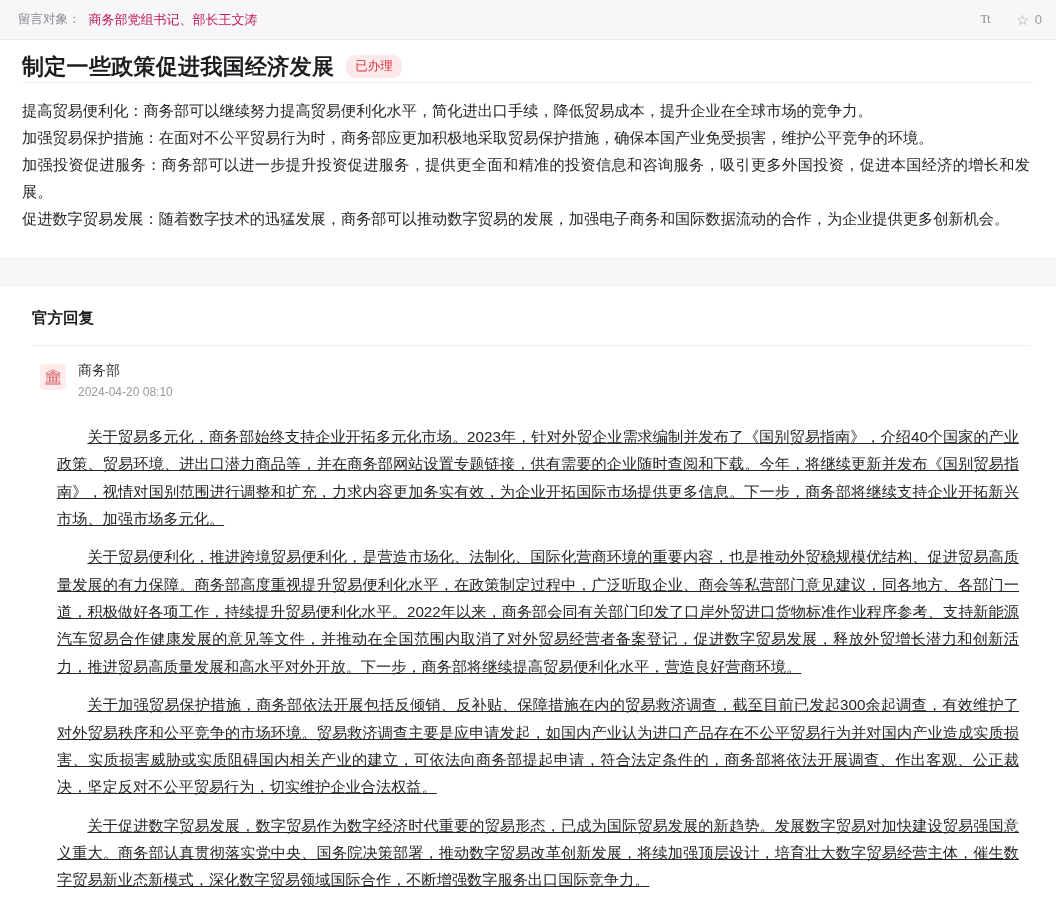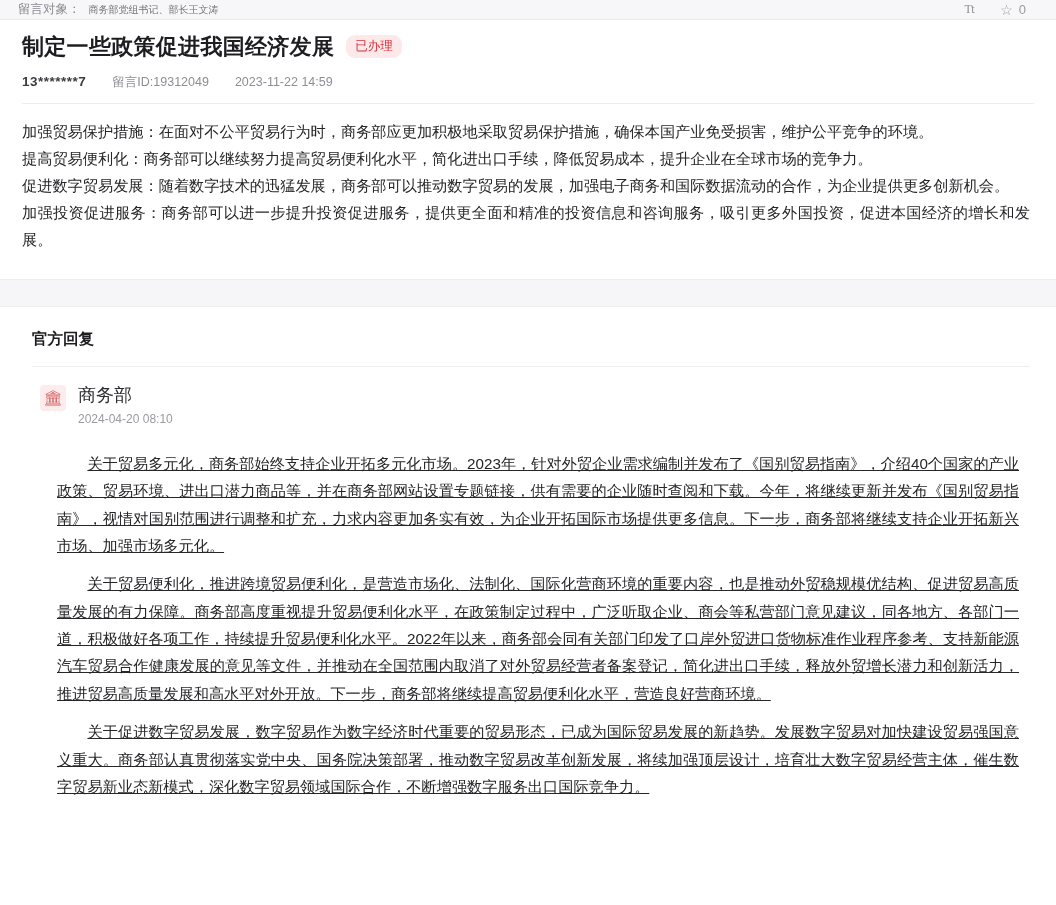--- a/index.html
+++ b/index.html
@@ -10,36 +10,36 @@
   body {
     width: 1056px;
     min-height: 905px;
     font-family: "Liberation Sans", "DejaVu Sans", sans-serif;
     color: #222;
     -webkit-font-smoothing: antialiased;
   }
 
   
   .topbar {
-    height: 20px;
+    height: 40px;
     background: #f7f7f9;
     border-bottom: 1px solid #ebebee;
     display: flex;
     align-items: center;
-    padding: 0 30px 0 18px;
+    padding: 0 14px 0 18px;
     box-sizing: border-box;
   }
   .topbar .target-label {
     font-size: 12.5px;
     color: #8a8a90;
     white-space: nowrap;
   }
   .topbar .target-value {
-    font-size: 10px;
-    color: #737373;
+    font-size: 13px;
+    color: #be185d;
     margin-left: 8px;
     white-space: nowrap;
   }
   .topbar .spacer { flex: 1 1 auto; }
   .topbar .tool {
     display: flex;
     align-items: center;
     gap: 4px;
     color: #9a9aa0;
     font-size: 13px;
@@ -150,21 +150,21 @@
     color: #d8666a;
     display: flex;
     align-items: center;
     justify-content: center;
     font-size: 15px;
     flex: 0 0 auto;
     margin-top: 2px;
   }
   .responder-meta { display: flex; flex-direction: column; gap: 5px; }
   .responder-name {
-    font-size: 18px;
+    font-size: 14px;
     color: #2d2d31;
   }
   .responder-time {
     font-size: 12px;
     color: #9a9aa0;
   }
   .reply-body {
     margin-top: 14px;
     padding: 0 26px 26px 46px;
     font-size: 15.2px;
@@ -192,47 +192,43 @@
     <span class="star-icon">☆</span>
     <span class="star-count">0</span>
   </span>
 </div>
 
 <div class="header">
   <div class="title-row">
     <span class="title">制定一些政策促进我国经济发展</span>
     <span class="badge">已办理</span>
   </div>
-  <div class="meta-row">
-    <span class="meta-user">13*******7</span>
-    <span class="meta-id">留言ID:19312049</span>
-    <span class="meta-time">2023-11-22 14:59</span>
-  </div>
 </div>
 <div class="divider"></div>
 
 <div class="question-body">
+  <p>提高贸易便利化：商务部可以继续努力提高贸易便利化水平，简化进出口手续，降低贸易成本，提升企业在全球市场的竞争力。</p>
   <p>加强贸易保护措施：在面对不公平贸易行为时，商务部应更加积极地采取贸易保护措施，确保本国产业免受损害，维护公平竞争的环境。</p>
-  <p>提高贸易便利化：商务部可以继续努力提高贸易便利化水平，简化进出口手续，降低贸易成本，提升企业在全球市场的竞争力。</p>
+  <p>加强投资促进服务：商务部可以进一步提升投资促进服务，提供更全面和精准的投资信息和咨询服务，吸引更多外国投资，促进本国经济的增长和发展。</p>
   <p>促进数字贸易发展：随着数字技术的迅猛发展，商务部可以推动数字贸易的发展，加强电子商务和国际数据流动的合作，为企业提供更多创新机会。</p>
-  <p>加强投资促进服务：商务部可以进一步提升投资促进服务，提供更全面和精准的投资信息和咨询服务，吸引更多外国投资，促进本国经济的增长和发展。</p>
 </div>
 
 <div class="band"></div>
 
 <div class="reply-wrap">
   <div class="reply-heading">官方回复</div>
   <div class="reply-sep"></div>
   <div class="responder-row">
     <span class="org-avatar">🏛</span>
     <span class="responder-meta">
       <span class="responder-name">商务部</span>
       <span class="responder-time">2024-04-20 08:10</span>
     </span>
   </div>
 </div>
 
 <div class="reply-body">
   <p>关于贸易多元化，商务部始终支持企业开拓多元化市场。2023年，针对外贸企业需求编制并发布了《国别贸易指南》，介绍40个国家的产业政策、贸易环境、进出口潜力商品等，并在商务部网站设置专题链接，供有需要的企业随时查阅和下载。今年，将继续更新并发布《国别贸易指南》，视情对国别范围进行调整和扩充，力求内容更加务实有效，为企业开拓国际市场提供更多信息。下一步，商务部将继续支持企业开拓新兴市场、加强市场多元化。</p>
-  <p>关于贸易便利化，推进跨境贸易便利化，是营造市场化、法制化、国际化营商环境的重要内容，也是推动外贸稳规模优结构、促进贸易高质量发展的有力保障。商务部高度重视提升贸易便利化水平，在政策制定过程中，广泛听取企业、商会等私营部门意见建议，同各地方、各部门一道，积极做好各项工作，持续提升贸易便利化水平。2022年以来，商务部会同有关部门印发了口岸外贸进口货物标准作业程序参考、支持新能源汽车贸易合作健康发展的意见等文件，并推动在全国范围内取消了对外贸易经营者备案登记，简化进出口手续，释放外贸增长潜力和创新活力，推进贸易高质量发展和高水平对外开放。下一步，商务部将继续提高贸易便利化水平，营造良好营商环境。</p>
+  <p>关于贸易便利化，推进跨境贸易便利化，是营造市场化、法制化、国际化营商环境的重要内容，也是推动外贸稳规模优结构、促进贸易高质量发展的有力保障。商务部高度重视提升贸易便利化水平，在政策制定过程中，广泛听取企业、商会等私营部门意见建议，同各地方、各部门一道，积极做好各项工作，持续提升贸易便利化水平。2022年以来，商务部会同有关部门印发了口岸外贸进口货物标准作业程序参考、支持新能源汽车贸易合作健康发展的意见等文件，并推动在全国范围内取消了对外贸易经营者备案登记，促进数字贸易发展，释放外贸增长潜力和创新活力，推进贸易高质量发展和高水平对外开放。下一步，商务部将继续提高贸易便利化水平，营造良好营商环境。</p>
+  <p>关于加强贸易保护措施，商务部依法开展包括反倾销、反补贴、保障措施在内的贸易救济调查，截至目前已发起300余起调查，有效维护了对外贸易秩序和公平竞争的市场环境。贸易救济调查主要是应申请发起，如国内产业认为进口产品存在不公平贸易行为并对国内产业造成实质损害、实质损害威胁或实质阻碍国内相关产业的建立，可依法向商务部提起申请，符合法定条件的，商务部将依法开展调查、作出客观、公正裁决，坚定反对不公平贸易行为，切实维护企业合法权益。</p>
   <p>关于促进数字贸易发展，数字贸易作为数字经济时代重要的贸易形态，已成为国际贸易发展的新趋势。发展数字贸易对加快建设贸易强国意义重大。商务部认真贯彻落实党中央、国务院决策部署，推动数字贸易改革创新发展，将续加强顶层设计，培育壮大数字贸易经营主体，催生数字贸易新业态新模式，深化数字贸易领域国际合作，不断增强数字服务出口国际竞争力。</p>
 
 </div>
 
 </body></html>

